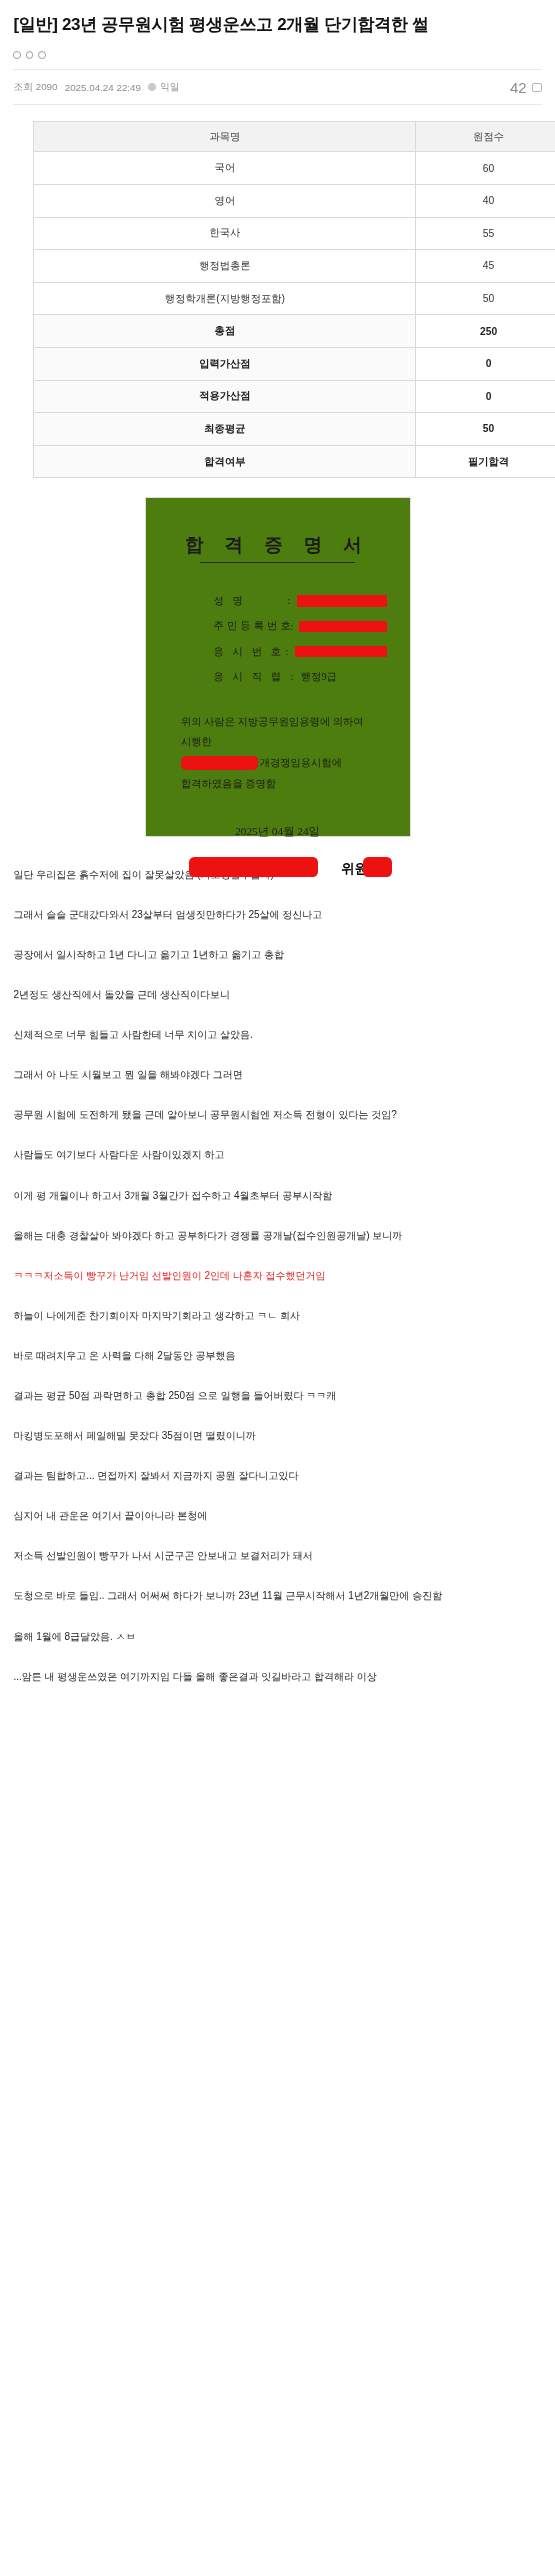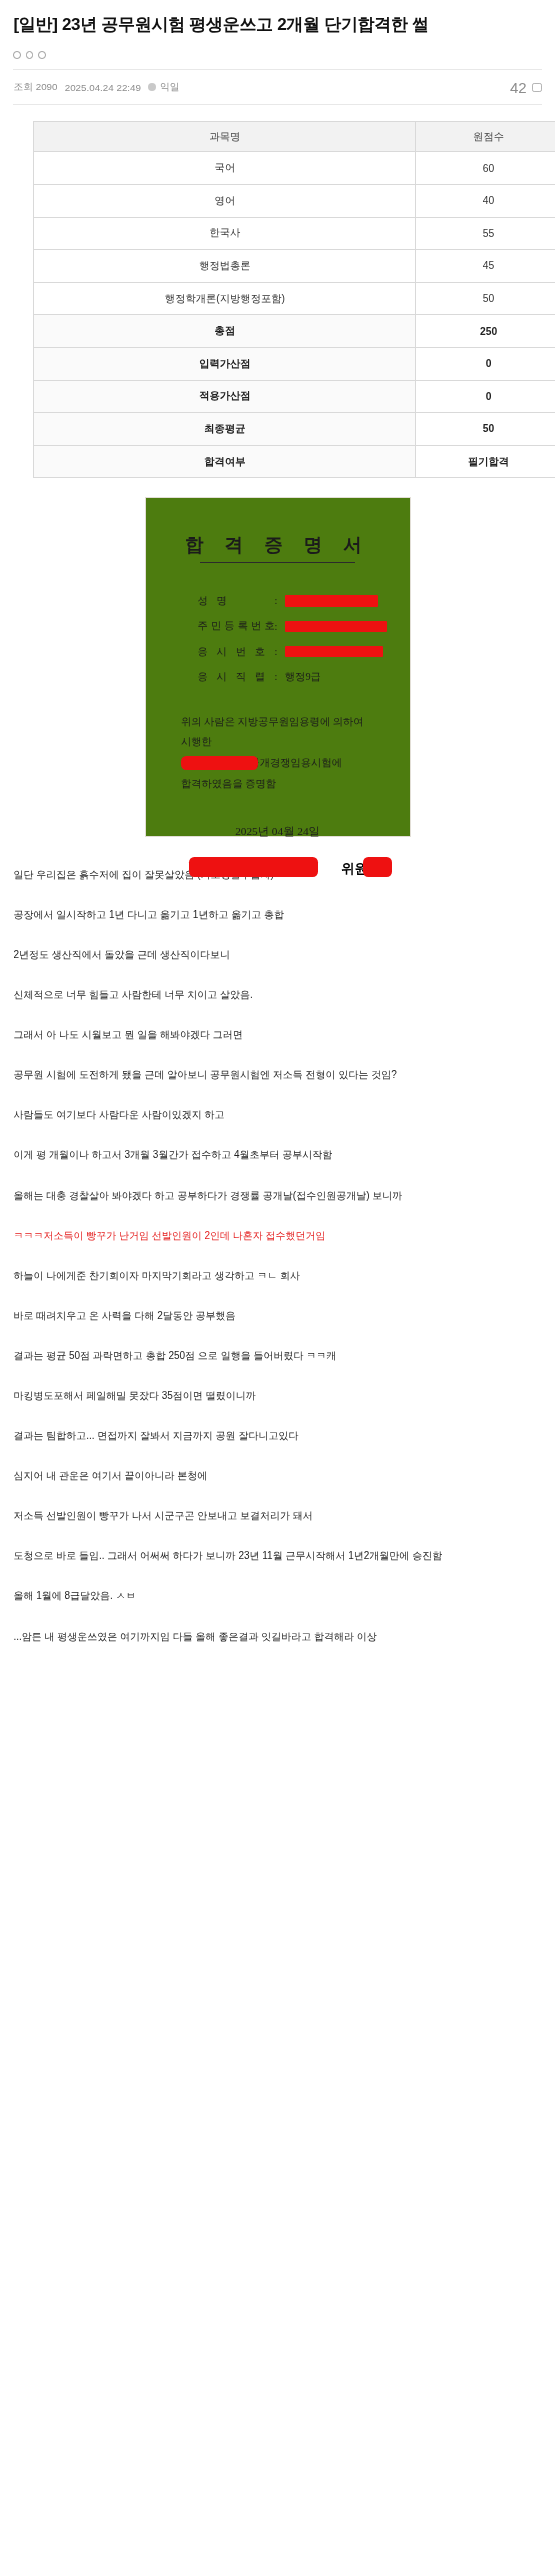--- a/index.html
+++ b/index.html
@@ -156,20 +156,21 @@
     margin-top: 31px;
     padding-left: 29px;
     font-family: "Liberation Serif", serif;
   }
   .cert-field {
     display: flex;
     align-items: center;
     margin-bottom: 11.3px;
     font-size: 10.3px;
     color: #1b1b1b;
+    margin-left: 16px;
   }
   .cert-label {
     width: 77px;
     letter-spacing: 3.1px;
     white-space: nowrap;
   }
   .cert-colon { width: 10.3px; }
   .redact {
     background: #ee1111;
     height: 11.3px;
@@ -352,20 +353,21 @@
       <div class="cert-signer">
         <span class="blob" style="left:20.6px; top:-3.1px; width:129px; height:20.6px;"></span>
         <span class="blob" style="right:-5.2px; top:-3.1px; width:29px; height:20.6px;"></span>
         <span>위원</span>
       </div>
     </div>
   </div>
 
   <div class="body-text">
     <p>일단 우리집은 흙수저에 집이 잘못살았음 (기초생활수급자)</p>
+    <p>그래서 슬슬 군대갔다와서 23살부터 엄생짓만하다가 25살에 정신나고</p>
     <p>공장에서 일시작하고 1년 다니고 옮기고 1년하고 옮기고 총합</p>
     <p>2년정도 생산직에서 돌았을 근데 생산직이다보니</p>
     <p>신체적으로 너무 힘들고 사람한테 너무 치이고 살았음.</p>
     <p>그래서 아 나도 시월보고 뭔 일을 해봐야겠다 그러면</p>
     <p>공무원 시험에 도전하게 됐을 근데 알아보니 공무원시험엔 저소득 전형이 있다는 것임?</p>
     <p>사람들도 여기보다 사람다운 사람이있겠지 하고</p>
     <p>이게 평 개월이나 하고서 3개월 3월간가 접수하고 4월초부터 공부시작함</p>
     <p>올해는 대충 경찰살아 봐야겠다 하고 공부하다가 경쟁률 공개날(접수인원공개날) 보니까</p>
     <p class="red">ㅋㅋㅋ저소득이 빵꾸가 난거임 선발인원이 2인데 나혼자 접수했던거임</p>
     <p>하늘이 나에게준 찬기회이자 마지막기회라고 생각하고 ㅋㄴ 회사</p>

